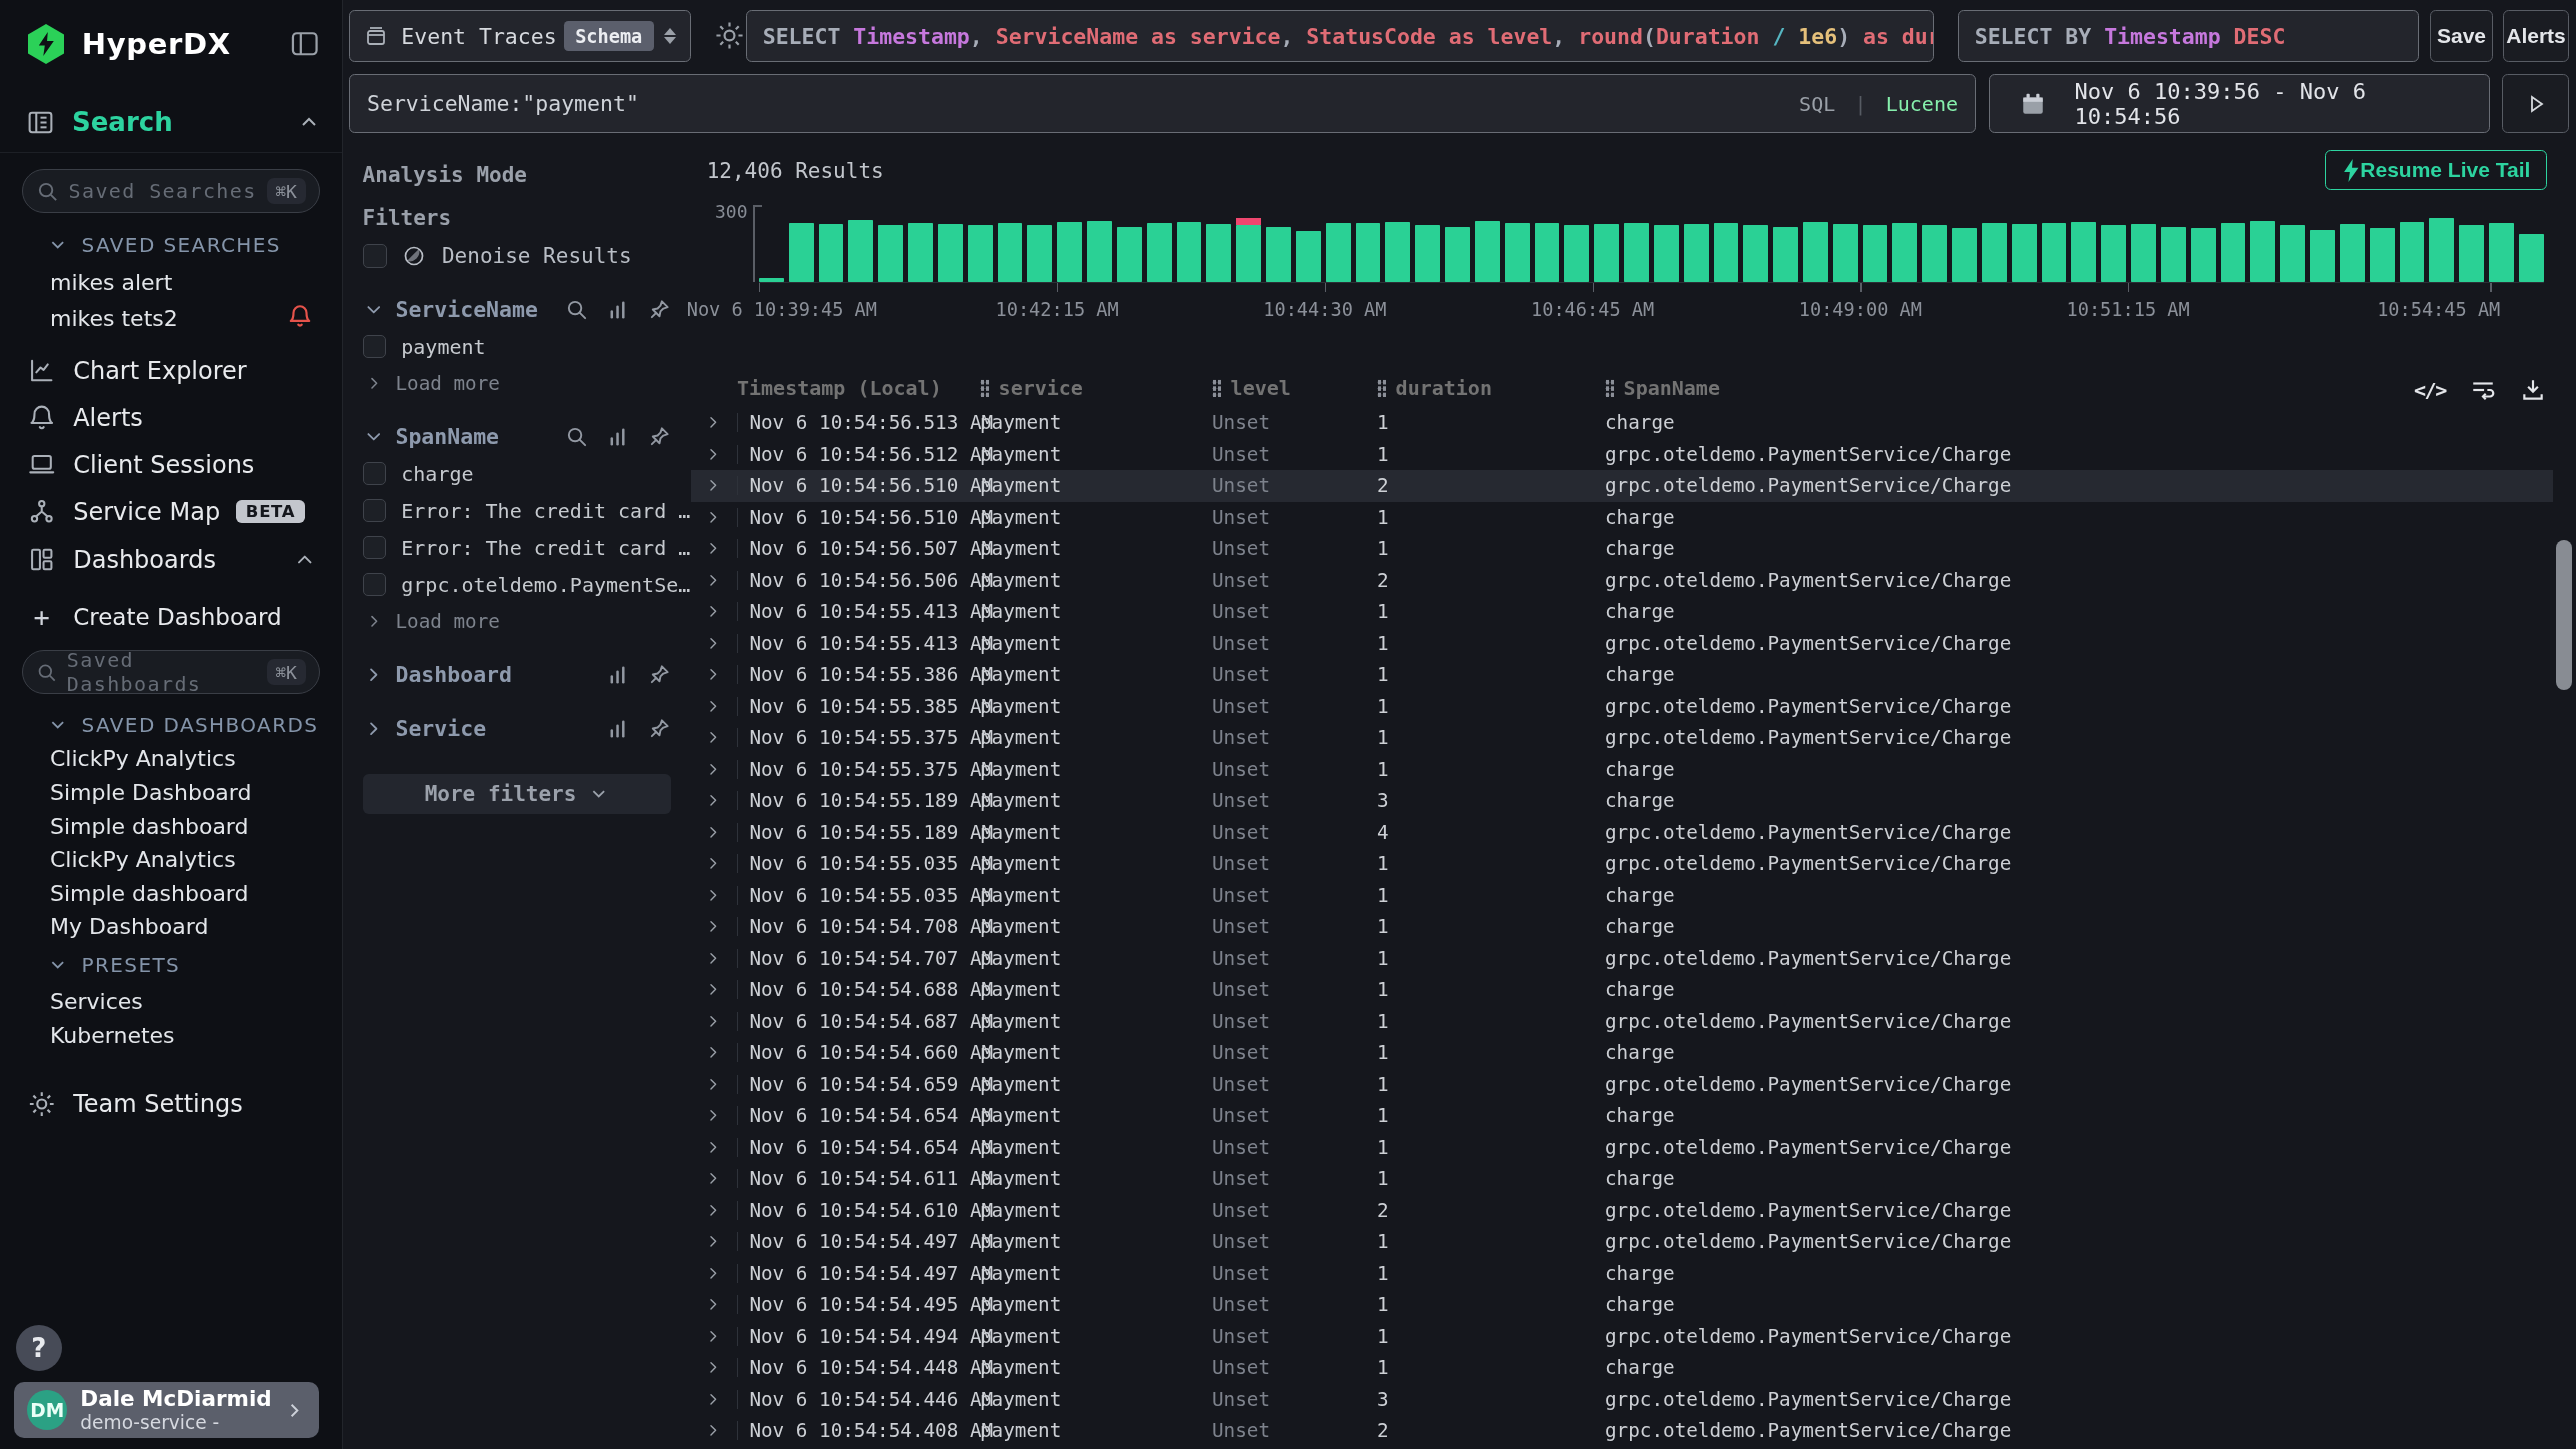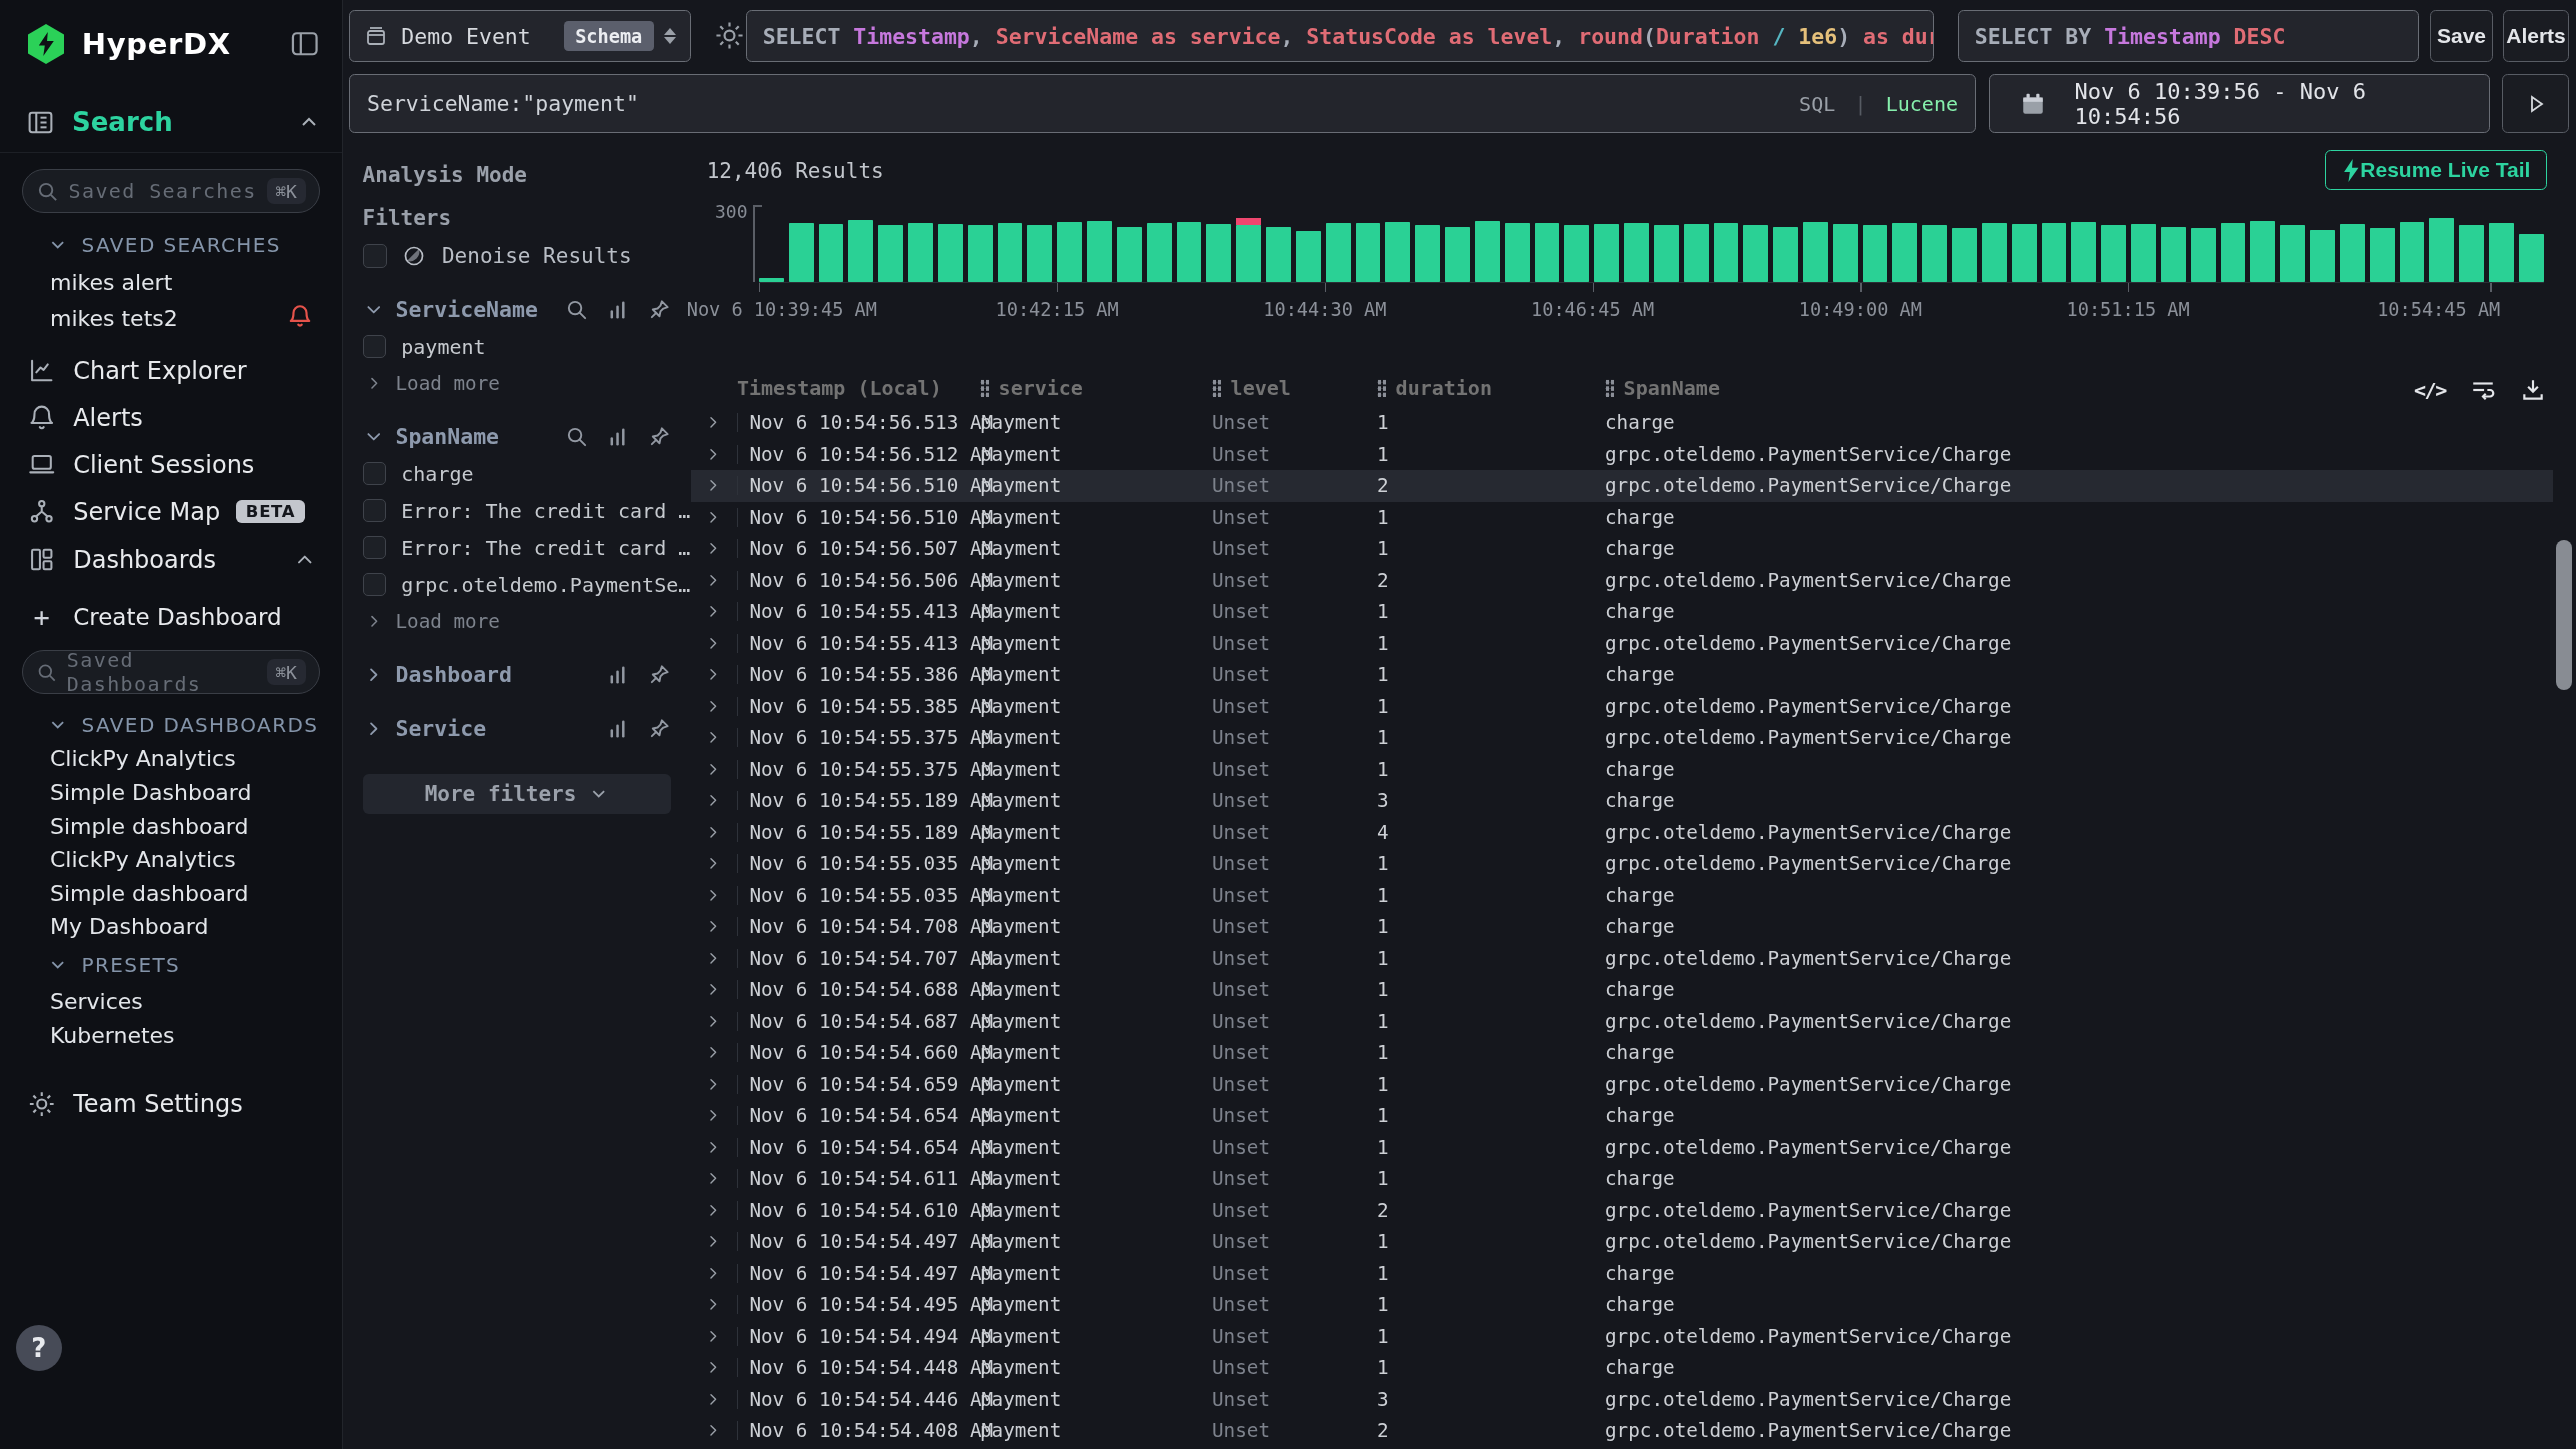--- a/index.html
+++ b/index.html
@@ -281,30 +281,42 @@
       <svg class="ic" width="30" height="30" viewBox="0 0 24 24" fill="none" stroke="currentColor" stroke-width="1.7">
           <circle cx="12" cy="12" r="3.6"></circle>
           <path d="M12 2.5v3M12 18.5v3M2.5 12h3M18.5 12h3M5.3 5.3l2.1 2.1M16.6 16.6l2.1 2.1M18.7 5.3l-2.1 2.1M7.4 16.6l-2.1 2.1"></path>
         </svg>
     </span>
     <span class="lbl sans">Team Settings</span>
   </div>
 
   <div class="help-circle sans">?</div>
 
+  <div class="user-pill">
+    <div class="avatar sans">DM</div>
+    <div class="user-meta sans">
+      <div class="user-name">Dale McDiarmid</div>
+      <div class="user-sub">demo-service -</div>
+    </div>
+    <span class="chev">
+      <svg class="ic" width="23" height="23" viewBox="0 0 24 24" fill="none" stroke="currentColor" stroke-width="2">
+          <polyline points="9 6 15 12 9 18"></polyline>
+        </svg>
+    </span>
+  </div>
 </nav>
 
 <header>
   <div class="box src-box">
     <svg class="ic" width="24" height="24" viewBox="0 0 24 24" fill="none" stroke="#aab0b8" stroke-width="1.8">
         <rect x="4" y="7" width="16" height="13" rx="2"></rect>
         <line x1="4" y1="11" x2="20" y2="11"></line>
         <line x1="6" y1="4" x2="18" y2="4"></line>
       </svg>
-    <span class="lbl">Demo Event</span>
+    <span class="lbl">Event Traces</span>
     <span class="src-badge">Schema</span>
     <span class="src-updown">
         <span class="tri-u"></span>
         <span class="tri-d"></span>
       </span>
   </div>
   <span class="gear-abs">
     <svg class="ic" width="33" height="33" viewBox="0 0 24 24" fill="none" stroke="currentColor" stroke-width="1.6">
         <circle cx="12" cy="12" r="3.6"></circle>
         <path d="M12 2.5v3M12 18.5v3M2.5 12h3M18.5 12h3M5.3 5.3l2.1 2.1M16.6 16.6l2.1 2.1M18.7 5.3l-2.1 2.1M7.4 16.6l-2.1 2.1"></path>

